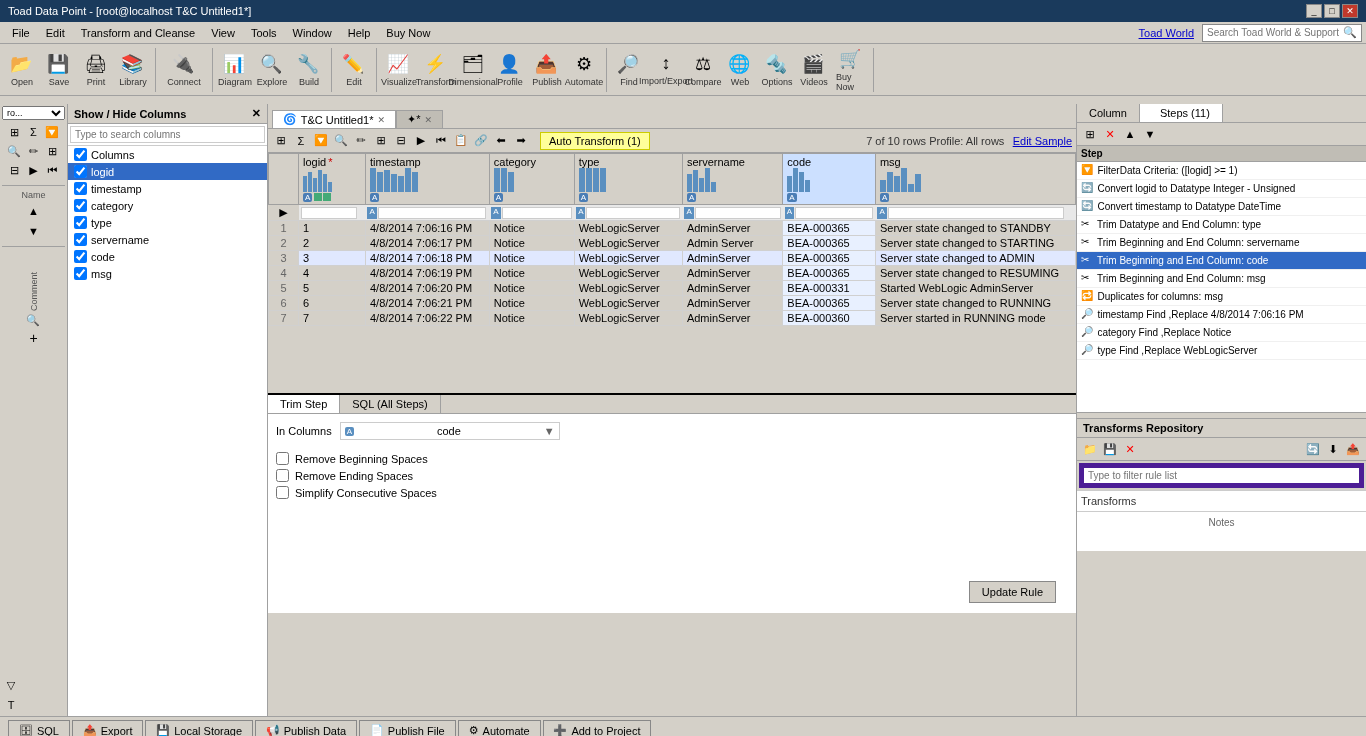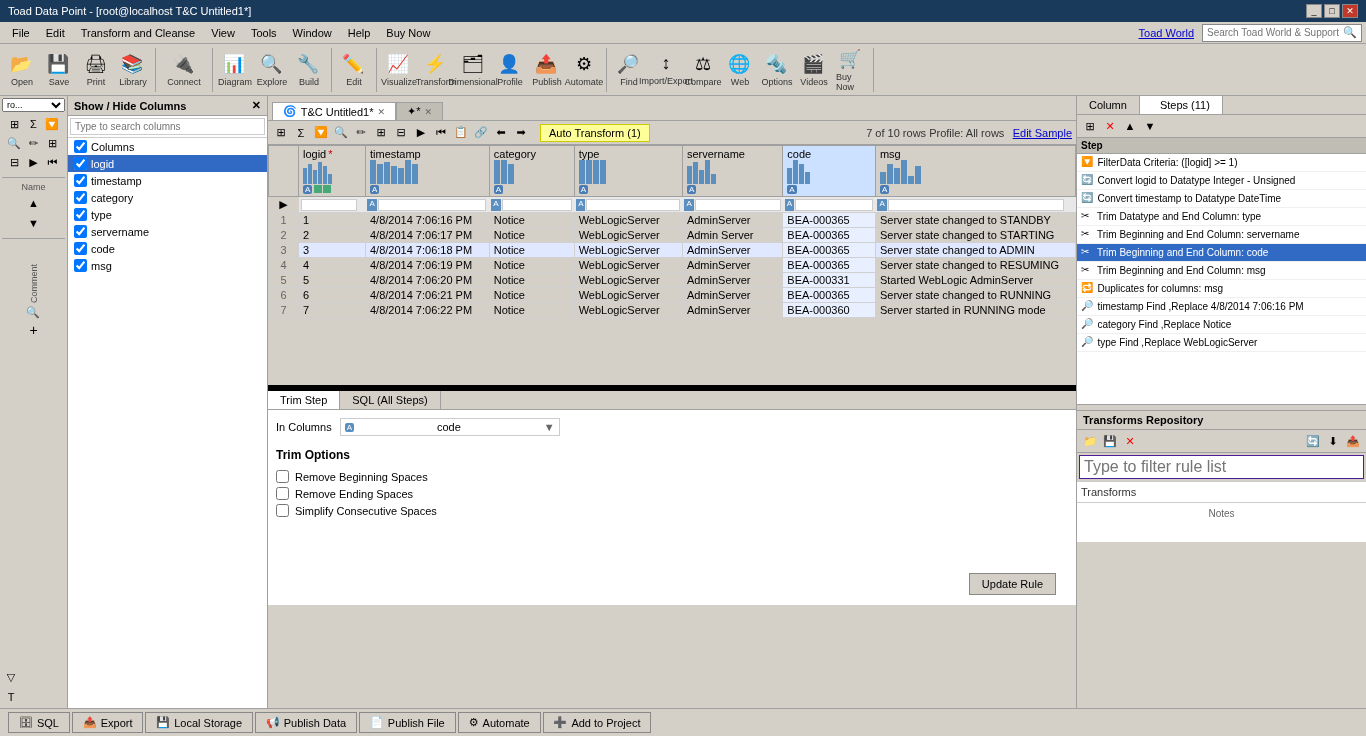--- a/index.html
+++ b/index.html
@@ -91,21 +91,21 @@
     .step-item { padding: 2px 4px; display: flex; align-items: flex-start; gap: 4px; border-bottom: 1px solid #f0f0f0; cursor: pointer; }
     .step-item.selected { background: #316ac5; color: white; }
     .step-icon { font-size: 10px; min-width: 12px; }
     .step-text { font-size: 10px; line-height: 1.3; word-break: break-word; }
 
     
     .transforms-section { border-top: 1px solid #a0a0a0; }
     .transforms-header { background: #d4d0c8; padding: 3px 6px; font-weight: bold; font-size: 11px; border-bottom: 1px solid #a0a0a0; }
     .transforms-toolbar { display: flex; gap: 2px; padding: 2px 4px; background: #d4d0c8; border-bottom: 1px solid #a0a0a0; }
     .transforms-filter { padding: 2px; border-bottom: 1px solid #ccc; }
-    .transforms-filter input { width: 100%; border: 1px solid #4c1d95; padding: 2px 4px; font-size: 16px; outline: none; }
+    .transforms-filter input { width: 100%; border: 5px solid #4c1d95; padding: 2px 4px; font-size: 10px; outline: none; }
     .transforms-list { background: white; padding: 4px; min-height: 20px; font-size: 11px; color: #333; }
     .notes-area { background: white; padding: 4px; min-height: 40px; border-top: 1px solid #ccc; text-align: center; }
     .notes-label { color: #666; font-size: 10px; }
 
     
     #action-bar { background: #d4d0c8; height: 28px; display: flex; align-items: center; padding: 0 8px; border-top: 1px solid #a0a0a0; gap: 2px; }
     .action-btn { padding: 3px 10px; background: #d4d0c8; border: 1px solid #888; cursor: pointer; font-size: 11px; display: flex; align-items: center; gap: 4px; }
 
     .col-type-badge { background: #4a7db5; color: white; font-size: 8px; padding: 0 2px; border-radius: 2px; }
   </style>
@@ -233,21 +233,21 @@
         <span class="tb-icon">🎬</span>
         <span class="tb-label">Videos</span>
       </div>
     <div class="tb-btn">
         <span class="tb-icon">🛒</span>
         <span class="tb-label">Buy Now</span>
       </div>
   </div>
 </div>
 
-<div id="main" style="height: calc(736px - 22px - 22px - 52px - 28px); display: flex;">
+<div id="main" style="height: calc(736px - 22px - 22px - 52px - 28px); display: flex; margin-top: 8px;">
 
   <div id="left-panel" style="width:68px; background:#d4d0c8; border-right:1px solid #a0a0a0; display:flex; flex-direction:column; padding:2px; gap:2px; overflow:hidden;">
     <div style="display:flex; flex-direction:column; gap:1px;">
       <select style="font-size:9px; width:100%; margin-bottom:2px;"><option>ro...</option></select>
       <div style="display:flex; gap:1px; flex-wrap:wrap; justify-content:center;">
         <div class="strip-btn">⊞</div>
         <div class="strip-btn">Σ</div>
         <div class="strip-btn">🔽</div>
         <div class="strip-btn">🔍</div>
         <div class="strip-btn">✏</div>
@@ -583,36 +583,35 @@
                 <td>Notice</td>
                 <td>WebLogicServer</td>
                 <td>AdminServer</td>
                 <td style="background: rgb(232, 240, 255);">BEA-000360</td>
                 <td>Server started in RUNNING mode</td>
               </tr>
             </tbody>
         </table>
       </div>
 
-      <div id="bottom-panel" style="height:220px; border-top:6px solid #000000; display:flex; flex-direction:column; background:#0f766e;">
+      <div id="bottom-panel" style="height:220px; border-top:2px solid #000000; display:flex; flex-direction:column; background:#0f766e;">
         <div class="bottom-tabs">
           <div class="bottom-tab active">Trim Step</div>
           <div class="bottom-tab">SQL (All Steps)</div>
         </div>
         <div class="bottom-content" style="position:relative;">
           <div class="in-columns-row">
             <span>In Columns</span>
             <div class="col-select">
               <span style="background:#5a8fc0;color:white;font-size:8px;padding:0 2px;border-radius:2px;">A</span>
               <span>code</span>
               <span class="col-select-arrow">▼</span>
             </div>
           </div>
           <div class="trim-section">
-            <div class="trim-label">Trim Options</div>
             <div class="checkbox-row">
               <input type="checkbox" style="">
               <span>Remove Beginning Spaces</span>
             </div>
             <div class="checkbox-row">
               <input type="checkbox" style="">
               <span>Remove Ending Spaces</span>
             </div>
             <div class="checkbox-row">
               <input type="checkbox" style="">

